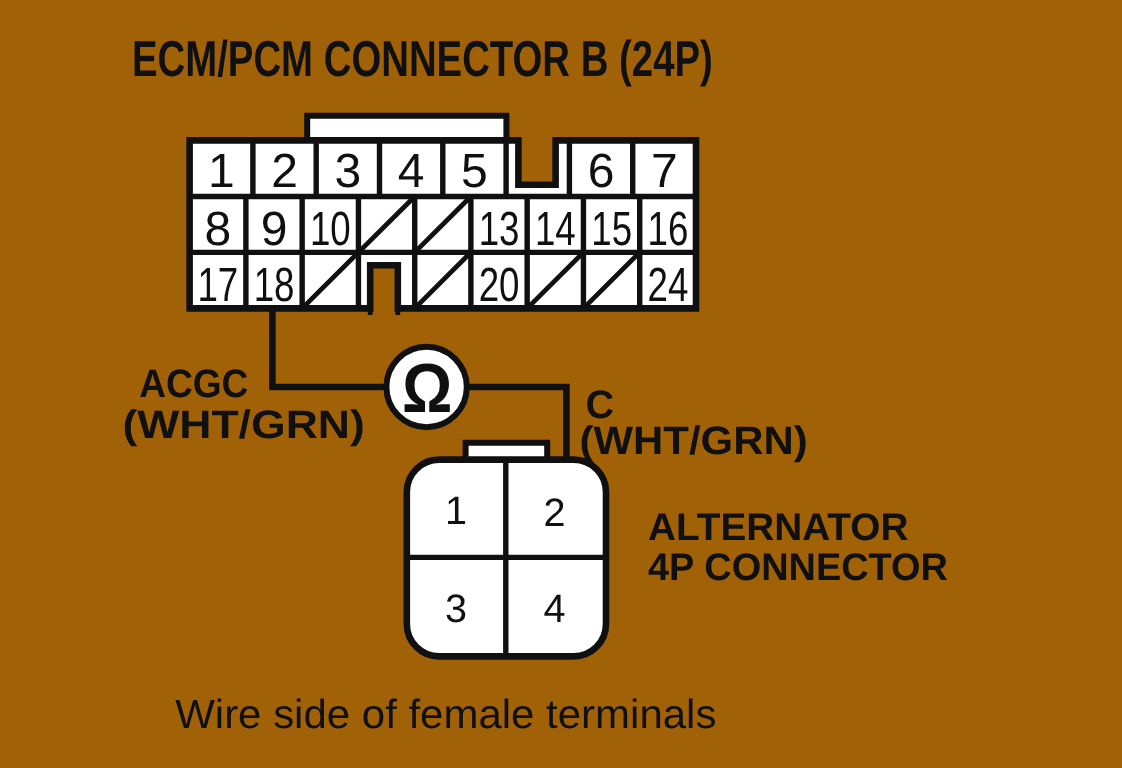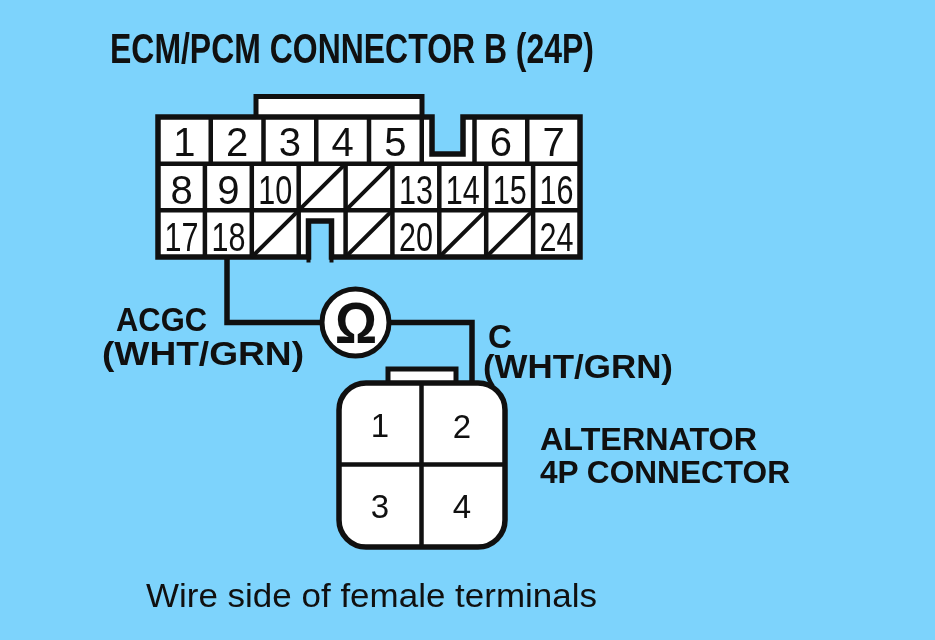--- a/index.html
+++ b/index.html
@@ -1,20 +1,20 @@
 <!DOCTYPE html>
 <html><head>
 <meta charset="utf-8">
 <style>
   html, body { margin: 0; padding: 0; background: #fff; }
   .page {
     position: relative;
     width: 935px;
     height: 640px;
-    background: #7dd3fc;
+    background: #a16207;
     overflow: hidden;
     font-family: "Liberation Sans", "DejaVu Sans", sans-serif;
     text-align: right;
   }
   svg text {
     fill: #101010;
     font-family: "Liberation Sans", "DejaVu Sans", sans-serif;
   }
   .t-bold { font-weight: bold; }
   .ink-line { stroke: #101010; fill: none; }

